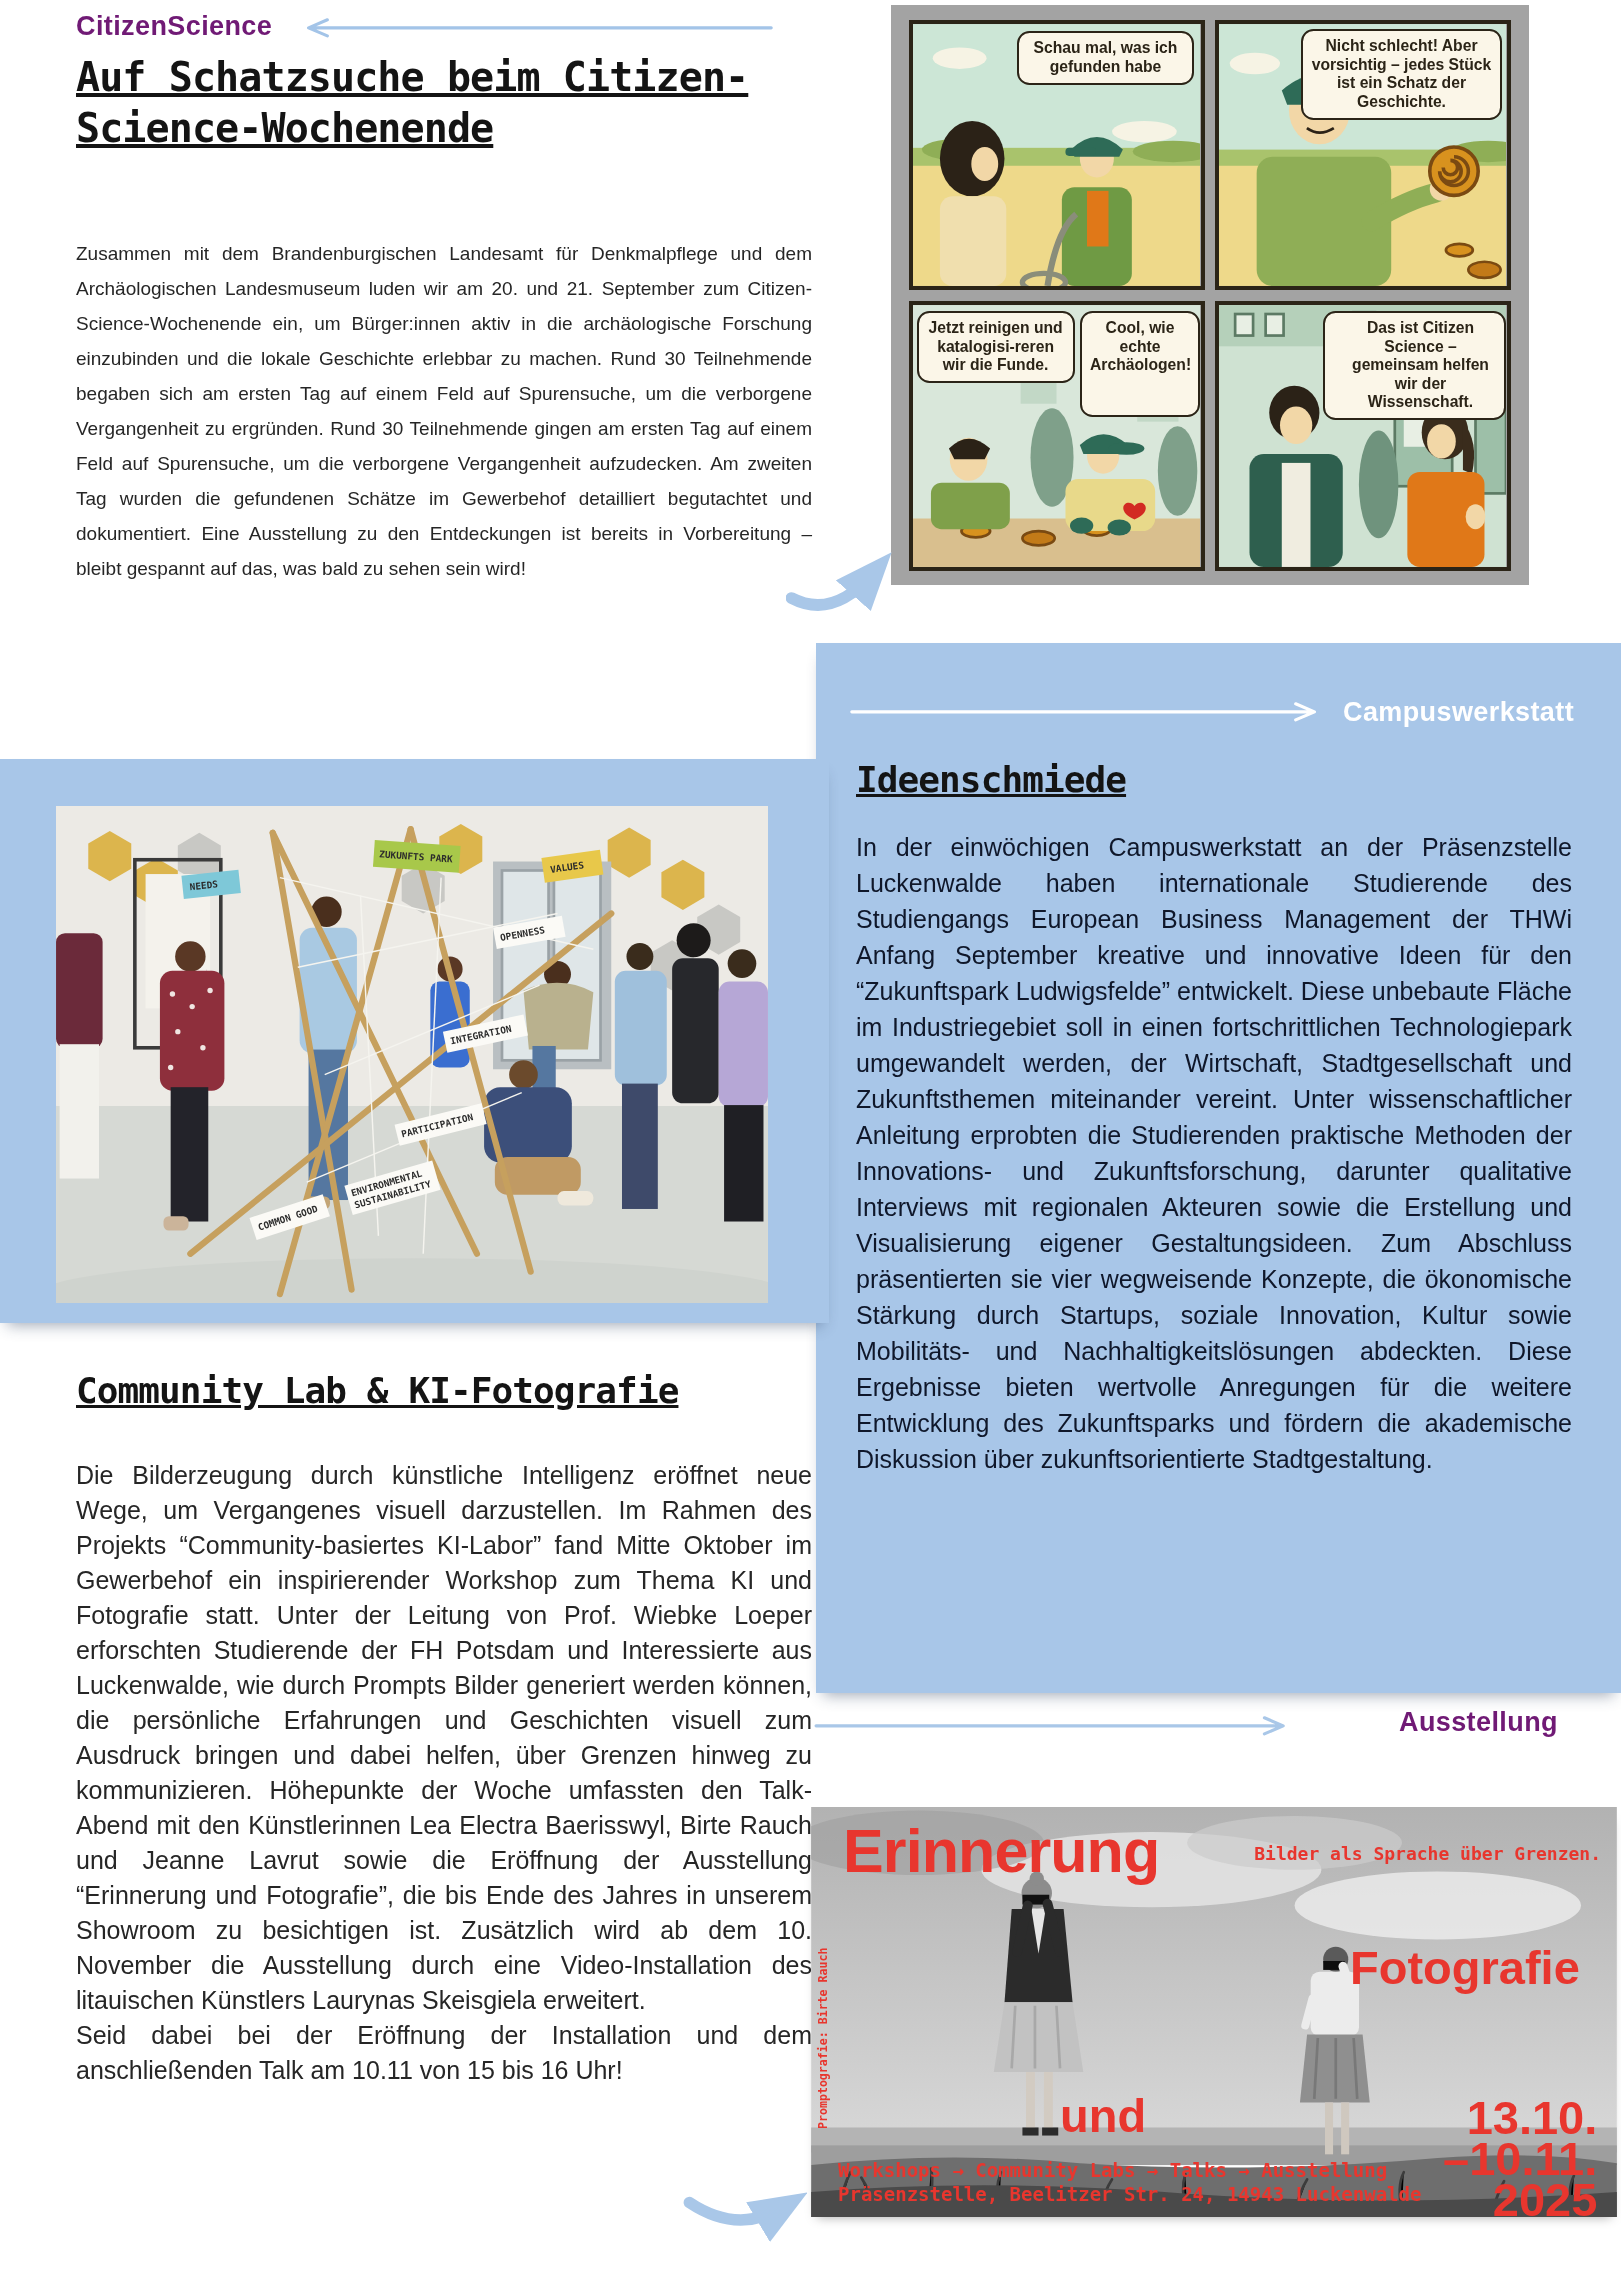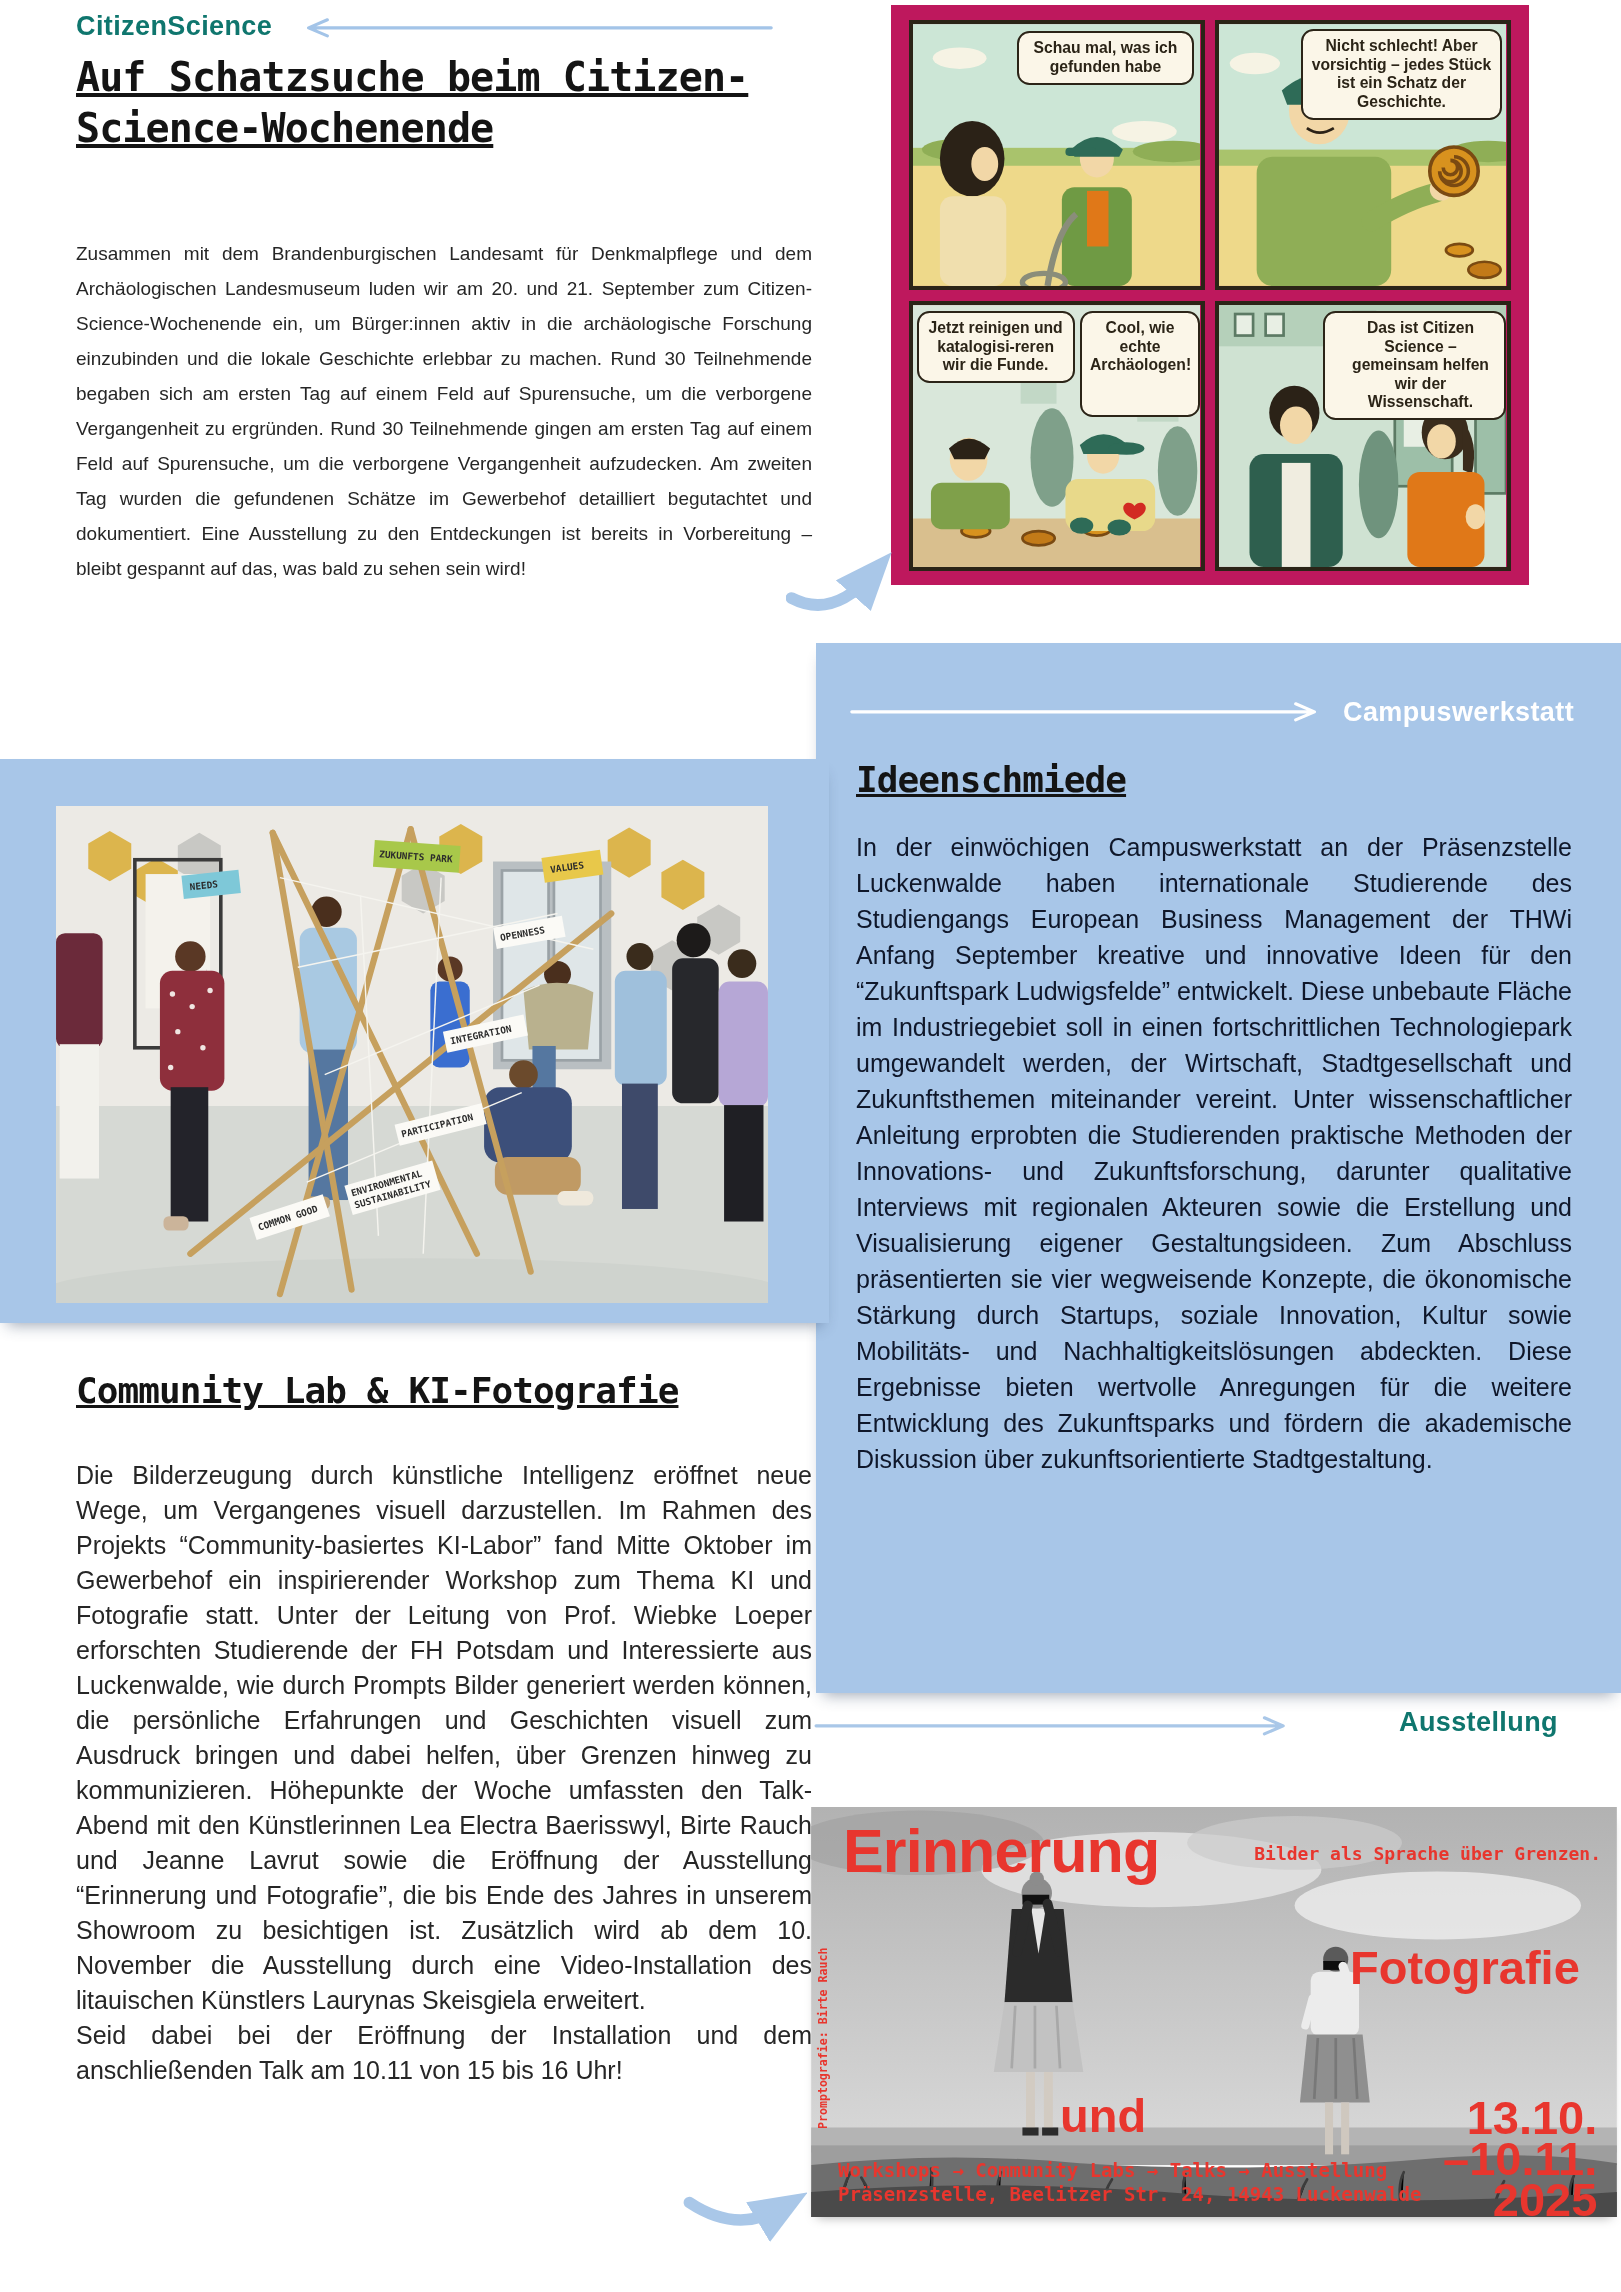--- a/index.html
+++ b/index.html
@@ -1,20 +1,20 @@
 <!DOCTYPE html>
 <html style="font-size:14.3px"><head>
 <meta charset="utf-8">
 <style>
   html,body{margin:0;padding:0;background:#ffffff;}
   .page{position:relative;width:1621px;height:2293px;background:#ffffff;overflow:hidden;
         font-family:"Liberation Sans", sans-serif;color:#222;}
 
   
-  .tag{position:absolute;font-size:27px;font-weight:bold;letter-spacing:0.4px;color:#0f766e;}
+  .tag{position:absolute;font-size:27px;font-weight:bold;letter-spacing:0.4px;color:#701a75;}
   .tag-cs{left:76px;top:10.7px;}
   .tag-cw{left:1343px;top:697px;color:#ffffff;}
   .tag-au{left:1399px;top:1707px;}
   .sarrow{position:absolute;}
   .arr-cs{left:304px;top:18px;}
   .arr-cw{left:849px;top:702px;}
   .arr-au{left:813px;top:1716px;}
   .carrow{position:absolute;}
   .carr-comic{left:786px;top:548px;}
   .carr-poster{left:682px;top:2183px;}
@@ -29,21 +29,21 @@
   .p-cs{left:76px;top:190px;width:736px;font-size:19px;line-height:35px;margin-top:46px;}
   .p-cw{left:856px;top:829px;width:716px;font-size:25px;line-height:36px;color:#0f172a;}
   .p-lab{left:76px;top:1458px;width:736px;font-size:25px;line-height:35px;}
 
   
   .bluebox{position:absolute;background:#a8c6e8;box-shadow:0 9px 14.3px -7.2px rgba(40,60,90,.45);}
   .box-right{left:816px;top:643px;width:805px;height:1050px;}
   .box-left{left:0;top:759px;width:829px;height:564px;}
 
   
-  .comic{position:absolute;left:891px;top:5.4px;width:638px;height:580px;background:#be185d;}
+  .comic{position:absolute;left:891px;top:5.4px;width:638px;height:580px;background:#a3a3a3;}
   .panel{position:absolute;width:296px;height:270px;border:4.5px solid #2b2417;box-sizing:border-box;overflow:hidden;}
   .pn1{left:18px;top:14.3px;} .pn2{left:324px;top:14.3px;}
   .pn3{left:18px;top:296px;} .pn4{left:324px;top:296px;}
   .panel svg{position:absolute;left:0;top:0;}
   .bubble{position:absolute;background:#fbf6e8;border:2.7px solid #2b2417;border-radius:12.5px;
           font-weight:bold;font-size:15.7px;line-height:1.18;text-align:center;color:#2b2417;
           padding:6.3px 8px;box-sizing:border-box;}
   .bb1{left:104px;top:7.2px;width:177px;}
   .bb2{left:82px;top:5.4px;width:201px;}
   .bb3a{left:3.6px;top:5.4px;width:158px;}

